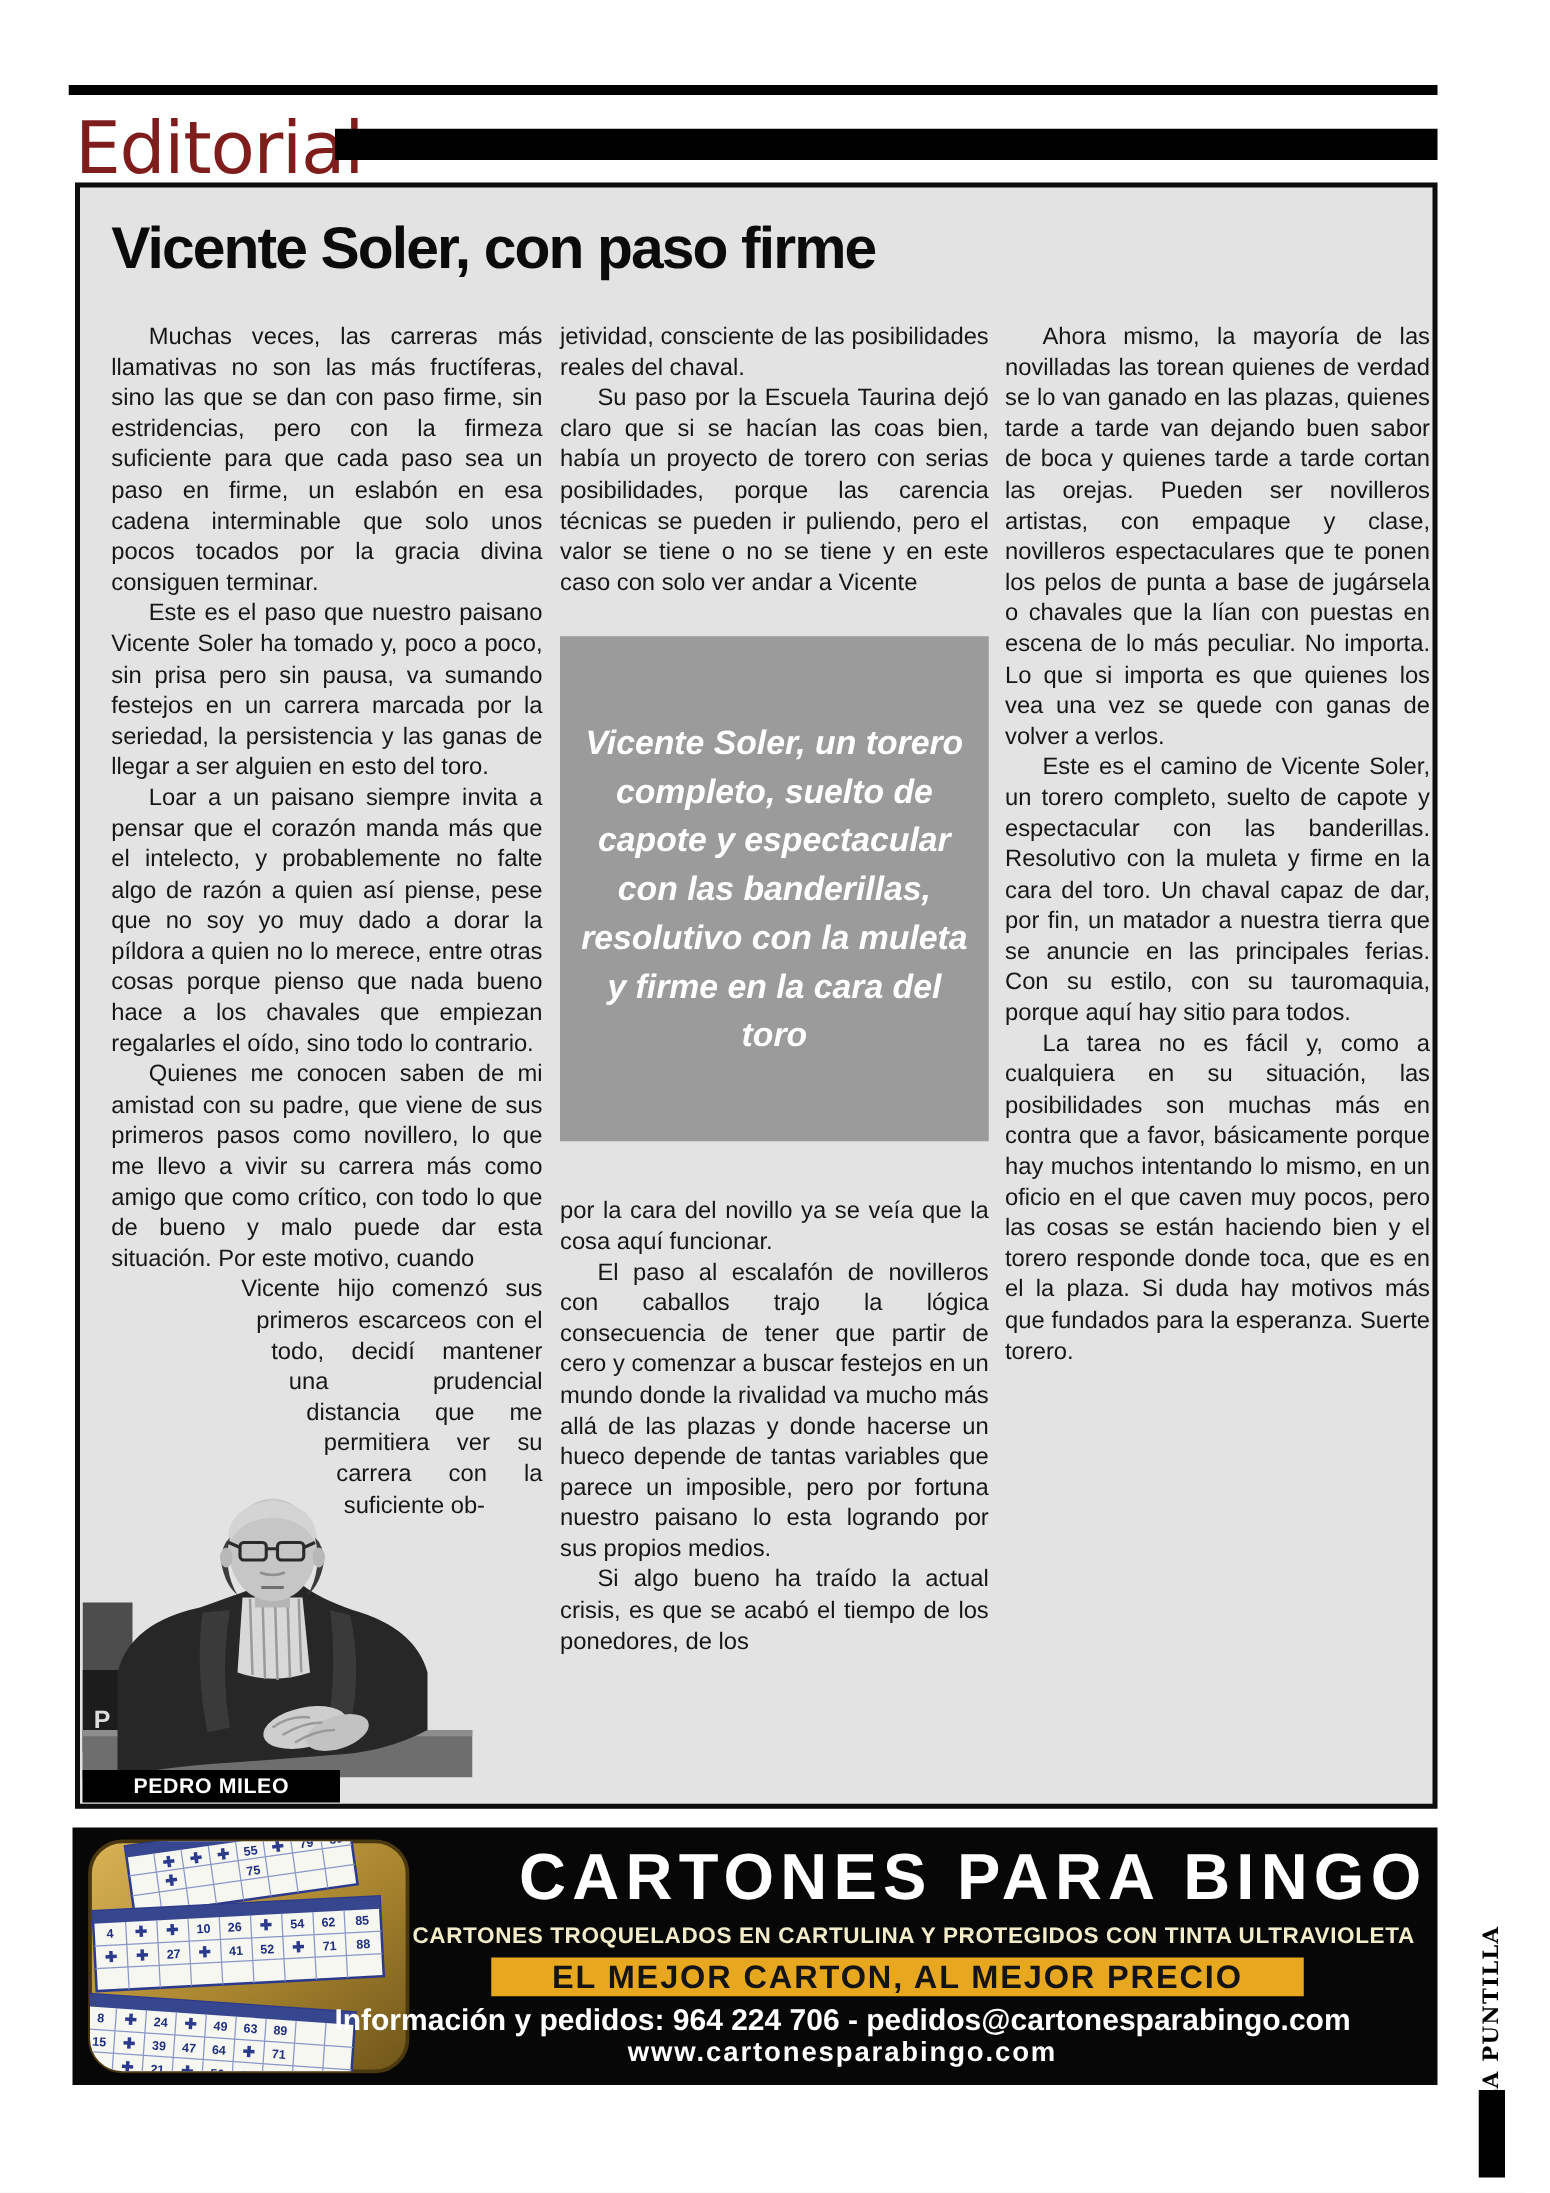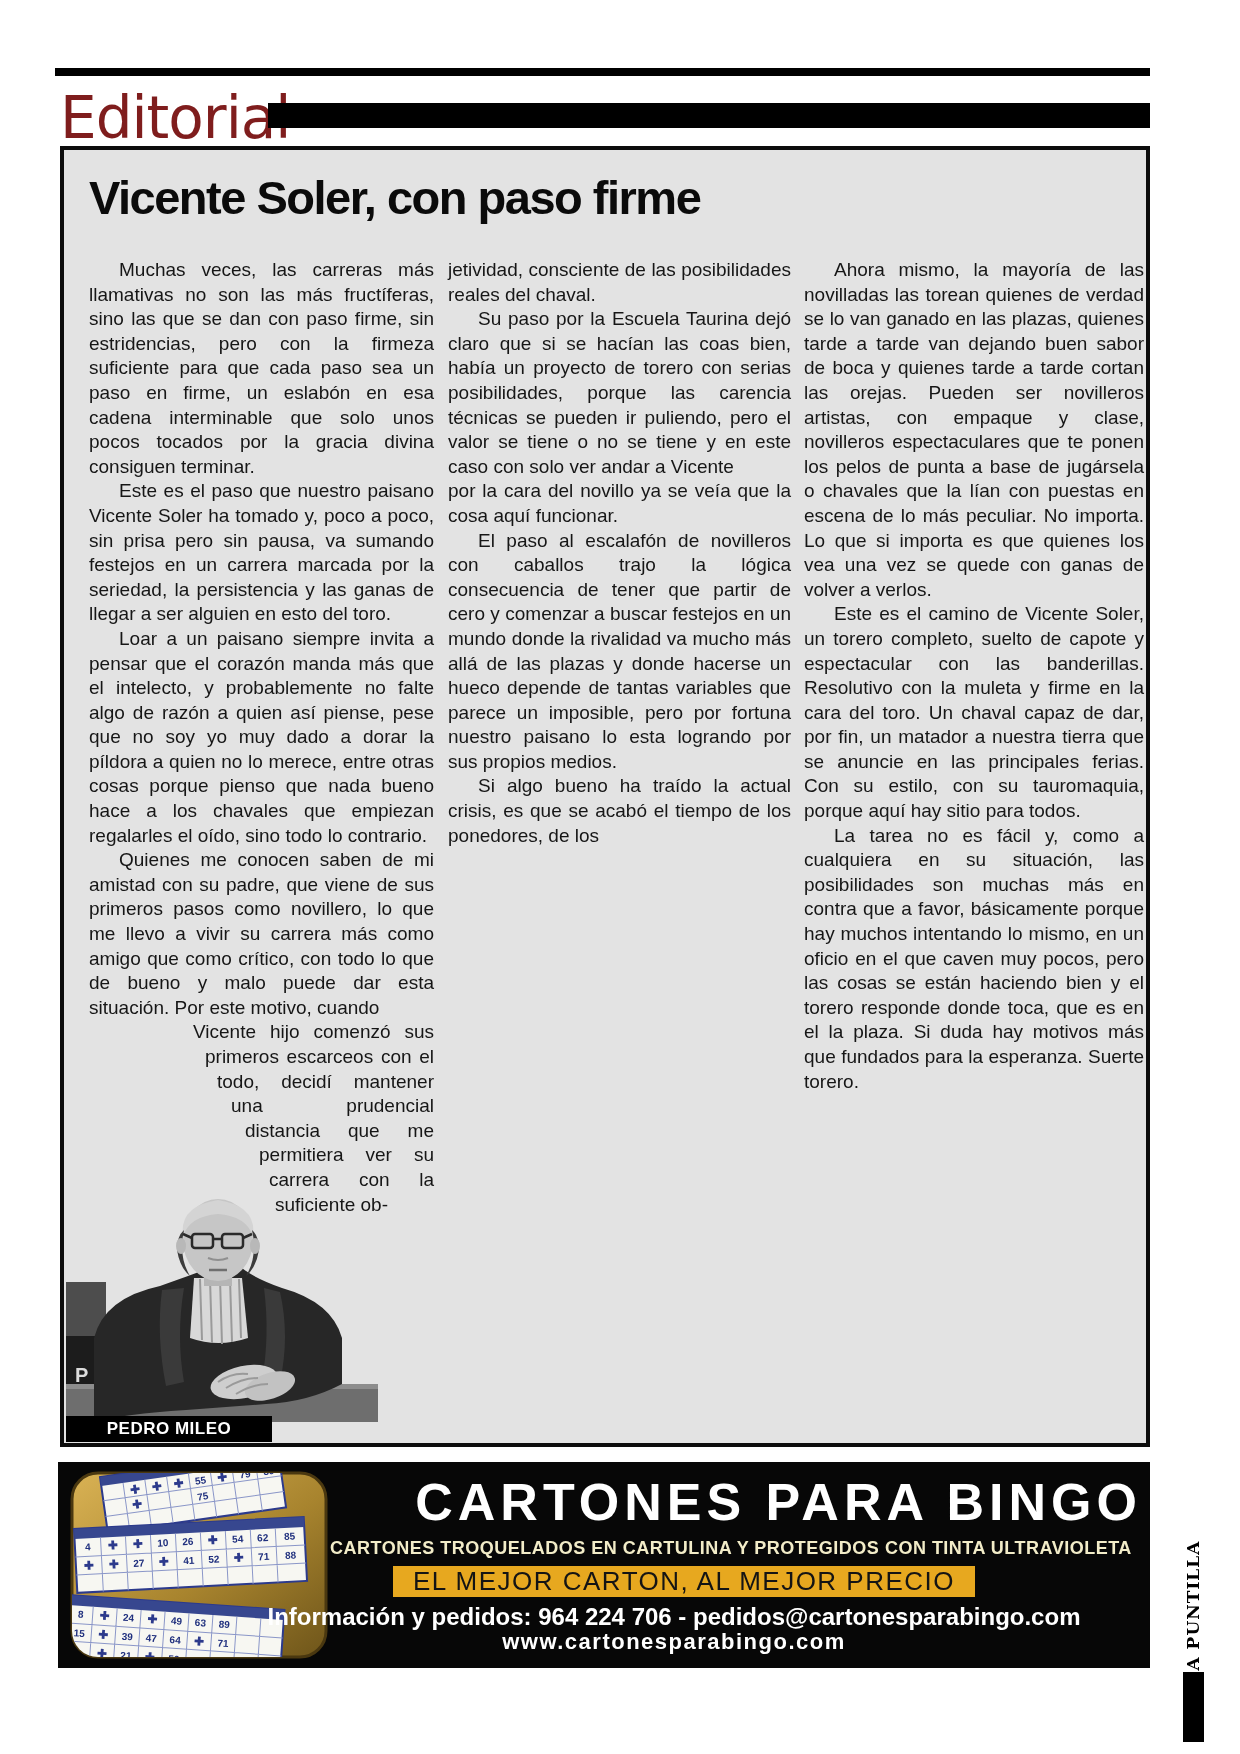--- a/index.html
+++ b/index.html
@@ -36,22 +36,22 @@
   .photo-caption{position:absolute;left:2px;top:1266px;width:206px;height:26px;background:#000;
         color:#fff;font-weight:bold;font-size:17px;letter-spacing:0.5px;display:flex;
         align-items:center;justify-content:center;}
 
   .ad{position:absolute;left:58px;top:1462px;width:1092px;height:206px;background:#070707;}
   .bingo-img{position:absolute;left:12px;top:9px;width:258px;height:188px;}
   .ad-title{position:absolute;left:272px;right:8px;top:10px;text-align:right;color:#ffffff;
         font-size:52px;font-weight:900;letter-spacing:5px;white-space:nowrap;}
   .ad-sub{position:absolute;left:272px;right:8px;top:76px;color:#f2ecc8;
         font-size:18px;font-weight:bold;letter-spacing:0.5px;white-space:nowrap;}
-  .ad-banner{position:absolute;left:335px;top:104px;width:582px;height:31px;background:#e7a81f;
-        color:#141414;font-size:26px;font-weight:normal;letter-spacing:1.5px;display:flex;
+  .ad-banner{position:absolute;left:335px;top:104px;width:650px;height:31px;background:#e7a81f;
+        color:#141414;font-size:26px;font-weight:bold;letter-spacing:1.5px;display:flex;
         align-items:center;justify-content:center;white-space:nowrap;}
   .ad-contact{position:absolute;left:200px;right:60px;top:141px;text-align:center;color:#ffffff;
         font-size:24px;font-weight:bold;white-space:nowrap;}
   .ad-web{position:absolute;left:200px;right:60px;top:167px;text-align:center;color:#ffffff;
         font-size:22px;font-weight:bold;letter-spacing:1.5px;white-space:nowrap;}
 
   .spine-title{position:absolute;left:1118px;top:1602px;width:150px;height:20px;
         text-align:center;font-family:"DejaVu Serif",serif;font-weight:bold;font-size:17px;
         letter-spacing:1px;color:#000;transform:rotate(-90deg);white-space:nowrap;}
   .page-num-bar{position:absolute;left:1183px;top:1672px;width:21px;height:70px;background:#000;
@@ -85,20 +85,23 @@
         <span class="sb" style="width:180px"></span>
         <span class="sb" style="width:186px"></span>
         <span class="sb" style="width:192px"></span>
         <span>Vicente hijo comenzó sus primeros escarceos con el todo, decidí mantener una prudencial distancia que me permitiera ver su carrera con la suficiente ob-</span>
       </p>
     </div>
 
     <div class="col col2">
       <p>jetividad, consciente de las posibilidades reales del chaval.</p>
       <p class="ind">Su paso por la Escuela Taurina dejó claro que si se hacían las coas bien, había un proyecto de torero con serias posibilidades, porque las carencia técnicas se pueden ir puliendo, pero el valor se tiene o no se tiene y en este caso con solo ver andar a Vicente</p>
+      <div class="quote-box">
+        <div class="quote-text">Vicente Soler, un torero completo, suelto de capote y espectacular con las banderillas, resolutivo con la muleta y firme en la cara del toro</div>
+      </div>
       <p>por la cara del novillo ya se veía que la cosa aquí funcionar.</p>
       <p class="ind">El paso al escalafón de novilleros con caballos trajo la lógica consecuencia de tener que partir de cero y comenzar a buscar festejos en un mundo donde la rivalidad va mucho más allá de las plazas y donde hacerse un hueco depende de tantas variables que parece un imposible, pero por fortuna nuestro paisano lo esta logrando por sus propios medios.</p>
       <p class="ind">Si algo bueno ha traído la actual crisis, es que se acabó el tiempo de los ponedores, de los</p>
     </div>
 
     <div class="col col3">
       <p class="ind">Ahora mismo, la mayoría de las novilladas las torean quienes de verdad se lo van ganado en las plazas, quienes tarde a tarde van dejando buen sabor de boca y quienes tarde a tarde cortan las orejas. Pueden ser novilleros artistas, con empaque y clase, novilleros espectaculares que te ponen los pelos de punta a base de jugársela o chavales que la lían con puestas en escena de lo más peculiar. No importa. Lo que si importa es que quienes los vea una vez se quede con ganas de volver a verlos.</p>
       <p class="ind">Este es el camino de Vicente Soler, un torero completo, suelto de capote y espectacular con las banderillas. Resolutivo con la muleta y firme en la cara del toro. Un chaval capaz de dar, por fin, un matador a nuestra tierra que se anuncie en las principales ferias. Con su estilo, con su tauromaquia, porque aquí hay sitio para todos.</p>
       <p class="ind">La tarea no es fácil y, como a cualquiera en su situación, las posibilidades son muchas más en contra que a favor, básicamente porque hay muchos intentando lo mismo, en un oficio en el que caven muy pocos, pero las cosas se están haciendo bien y el torero responde donde toca, que es en el la plaza. Si duda hay motivos más que fundados para la esperanza. Suerte torero.</p>
     </div>

